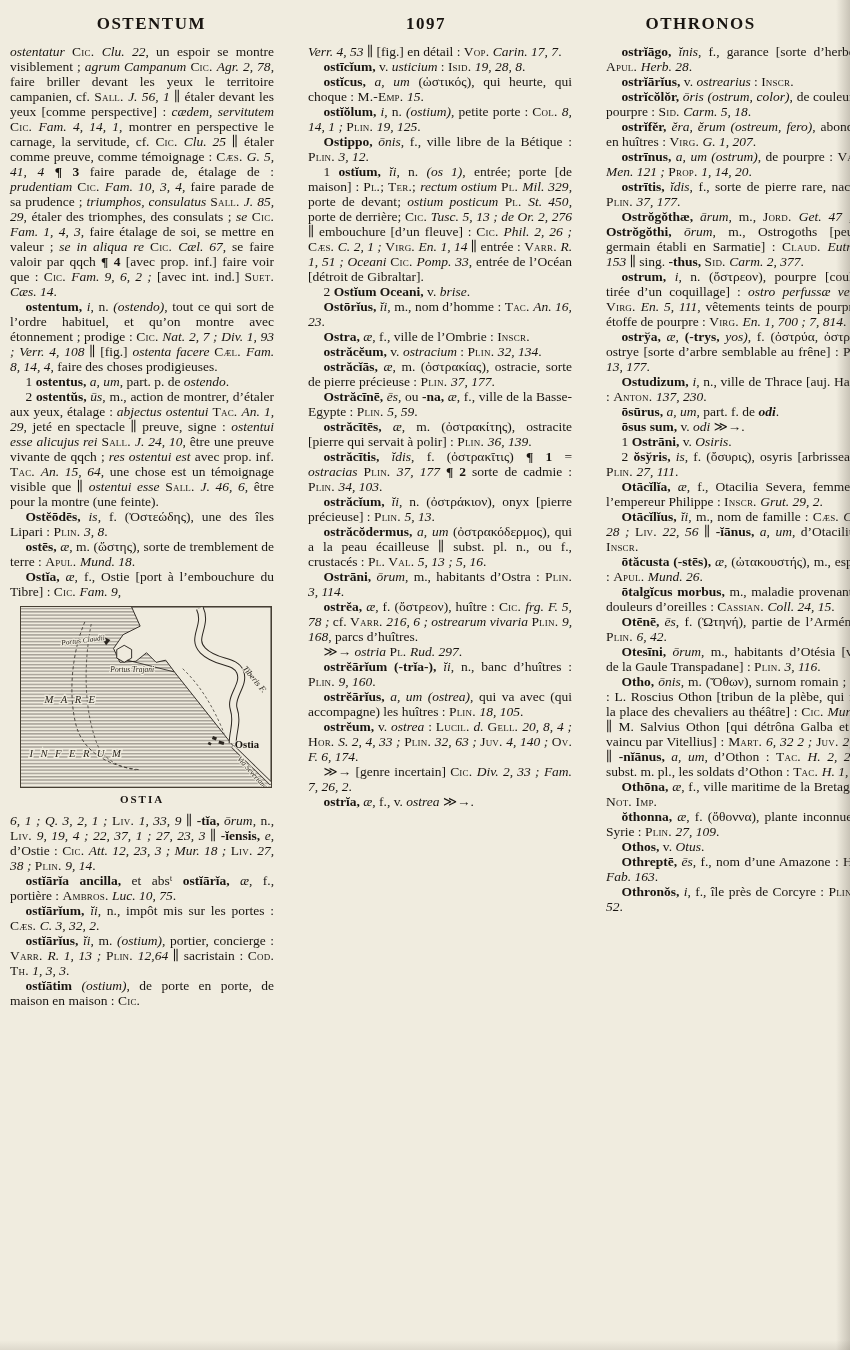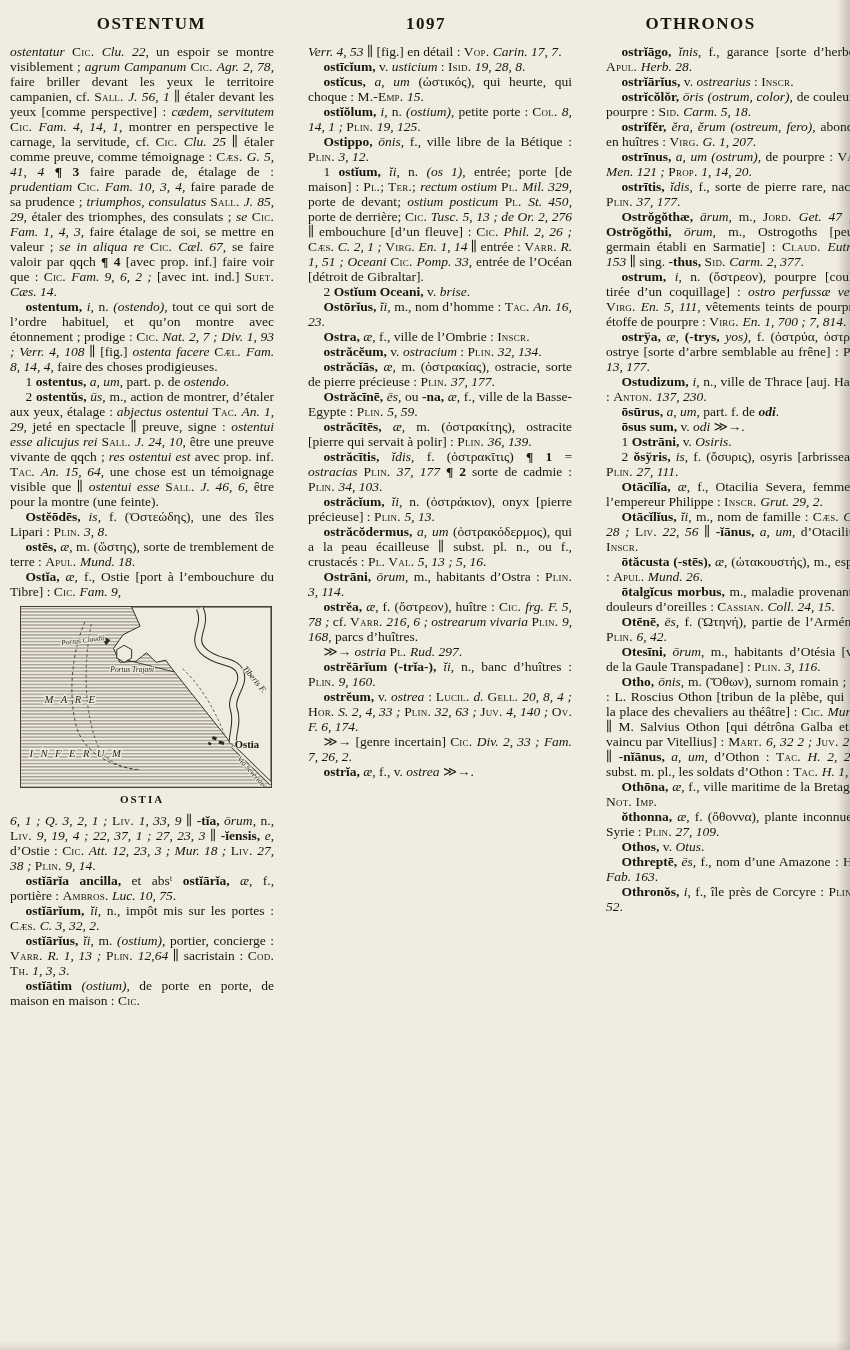--- a/index.html
+++ b/index.html
@@ -146,20 +146,21 @@
         <p class="para ind"><span class="seg-b">ostrăcĭās, </span><span class="seg-i">æ</span><span class="seg-p">, m. (ὀστρακίας), ostracie, sorte de pierre précieuse : </span><span class="seg-sc">Plin. </span><span class="seg-i">37, 177</span><span class="seg-p">.</span></p>
         <p class="para ind"><span class="seg-b">Ostrăcīnē, </span><span class="seg-i">ēs</span><span class="seg-p">, ou </span><span class="seg-b">-na, </span><span class="seg-i">æ</span><span class="seg-p">, f., ville de la Basse-Egypte : </span><span class="seg-sc">Plin. </span><span class="seg-i">5, 59</span><span class="seg-p">.</span></p>
         <p class="para ind"><span class="seg-b">ostrăcītēs, </span><span class="seg-i">æ</span><span class="seg-p">, m. (ὀστρακίτης), ostracite [pierre qui servait à polir] : </span><span class="seg-sc">Plin. </span><span class="seg-i">36, 139</span><span class="seg-p">.</span></p>
         <p class="para ind"><span class="seg-b">ostrăcītis, </span><span class="seg-i">ĭdis</span><span class="seg-p">, f. (ὀστρακῖτις) </span><span class="seg-b">¶ 1</span><span class="seg-p"> = </span><span class="seg-i">ostracias </span><span class="seg-sc">Plin. </span><span class="seg-i">37, 177</span><span class="seg-b"> ¶ 2</span><span class="seg-p"> sorte de cadmie : </span><span class="seg-sc">Plin. </span><span class="seg-i">34, 103</span><span class="seg-p">.</span></p>
         <p class="para ind"><span class="seg-b">ostrăcĭum, </span><span class="seg-i">ĭi</span><span class="seg-p">, n. (ὀστράκιον), onyx [pierre précieuse] : </span><span class="seg-sc">Plin. </span><span class="seg-i">5, 13</span><span class="seg-p">.</span></p>
         <p class="para ind"><span class="seg-b">ostrăcŏdermus, </span><span class="seg-i">a, um</span><span class="seg-p"> (ὀστρακόδερμος), qui a la peau écailleuse ∥ subst. pl. n., ou f., crustacés : </span><span class="seg-sc">Pl. Val. </span><span class="seg-i">5, 13 ; 5, 16</span><span class="seg-p">.</span></p>
         <p class="para ind"><span class="seg-b">Ostrāni, </span><span class="seg-i">ōrum</span><span class="seg-p">, m., habitants d’Ostra : </span><span class="seg-sc">Plin. </span><span class="seg-i">3, 114</span><span class="seg-p">.</span></p>
         <p class="para ind"><span class="seg-b">ostrĕa, </span><span class="seg-i">æ</span><span class="seg-p">, f. (ὄστρεον), huître : </span><span class="seg-sc">Cic. </span><span class="seg-i">frg. F. 5, 78 ;</span><span class="seg-p"> cf. </span><span class="seg-sc">Varr. </span><span class="seg-i">216, 6 ; ostrearum vivaria </span><span class="seg-sc">Plin. </span><span class="seg-i">9, 168</span><span class="seg-p">, parcs d’huîtres.</span></p>
         <p class="para ind"><span class="seg-p">≫→ </span><span class="seg-i">ostria </span><span class="seg-sc">Pl. </span><span class="seg-i">Rud. 297</span><span class="seg-p">.</span></p>
         <p class="para ind"><span class="seg-b">ostrĕārĭum (-trĭa-), </span><span class="seg-i">ĭi</span><span class="seg-p">, n., banc d’huîtres : </span><span class="seg-sc">Plin. </span><span class="seg-i">9, 160</span><span class="seg-p">.</span></p>
+        <p class="para ind"><span class="seg-b">ostrĕārĭus, </span><span class="seg-i">a, um (ostrea)</span><span class="seg-p">, qui va avec (qui accompagne) les huîtres : </span><span class="seg-sc">Plin. </span><span class="seg-i">18, 105</span><span class="seg-p">.</span></p>
         <p class="para ind"><span class="seg-b">ostrĕum, </span><span class="seg-p">v. </span><span class="seg-i">ostrea</span><span class="seg-p"> : </span><span class="seg-sc">Lucil. </span><span class="seg-i">d. </span><span class="seg-sc">Gell. </span><span class="seg-i">20, 8, 4 ; </span><span class="seg-sc">Hor. </span><span class="seg-i">S. 2, 4, 33 ; </span><span class="seg-sc">Plin. </span><span class="seg-i">32, 63 ; </span><span class="seg-sc">Juv. </span><span class="seg-i">4, 140 ; </span><span class="seg-sc">Ov. </span><span class="seg-i">F. 6, 174</span><span class="seg-p">.</span></p>
         <p class="para ind"><span class="seg-p">≫→ [genre incertain] </span><span class="seg-sc">Cic. </span><span class="seg-i">Div. 2, 33 ; Fam. 7, 26, 2</span><span class="seg-p">.</span></p>
         <p class="para ind"><span class="seg-b">ostrĭa, </span><span class="seg-i">æ</span><span class="seg-p">, f., v. </span><span class="seg-i">ostrea</span><span class="seg-p"> ≫→.</span></p>
       </div>
 
     <div class="col">
         <p class="para ind"><span class="seg-b">ostrĭāgo, </span><span class="seg-i">ĭnis</span><span class="seg-p">, f., garance [sorte d’herbe] : </span><span class="seg-sc">Apul. </span><span class="seg-i">Herb. 28</span><span class="seg-p">.</span></p>
         <p class="para ind"><span class="seg-b">ostrĭārĭus, </span><span class="seg-p">v. </span><span class="seg-i">ostrearius</span><span class="seg-p"> : </span><span class="seg-sc">Inscr.</span></p>
         <p class="para ind"><span class="seg-b">ostrĭcŏlŏr, </span><span class="seg-i">ōris (ostrum, color)</span><span class="seg-p">, de couleur de pourpre : </span><span class="seg-sc">Sid. </span><span class="seg-i">Carm. 5, 18</span><span class="seg-p">.</span></p>
         <p class="para ind"><span class="seg-b">ostrĭfĕr, </span><span class="seg-i">ĕra, ĕrum (ostreum, fero)</span><span class="seg-p">, abondant en huîtres : </span><span class="seg-sc">Virg. </span><span class="seg-i">G. 1, 207</span><span class="seg-p">.</span></p>

